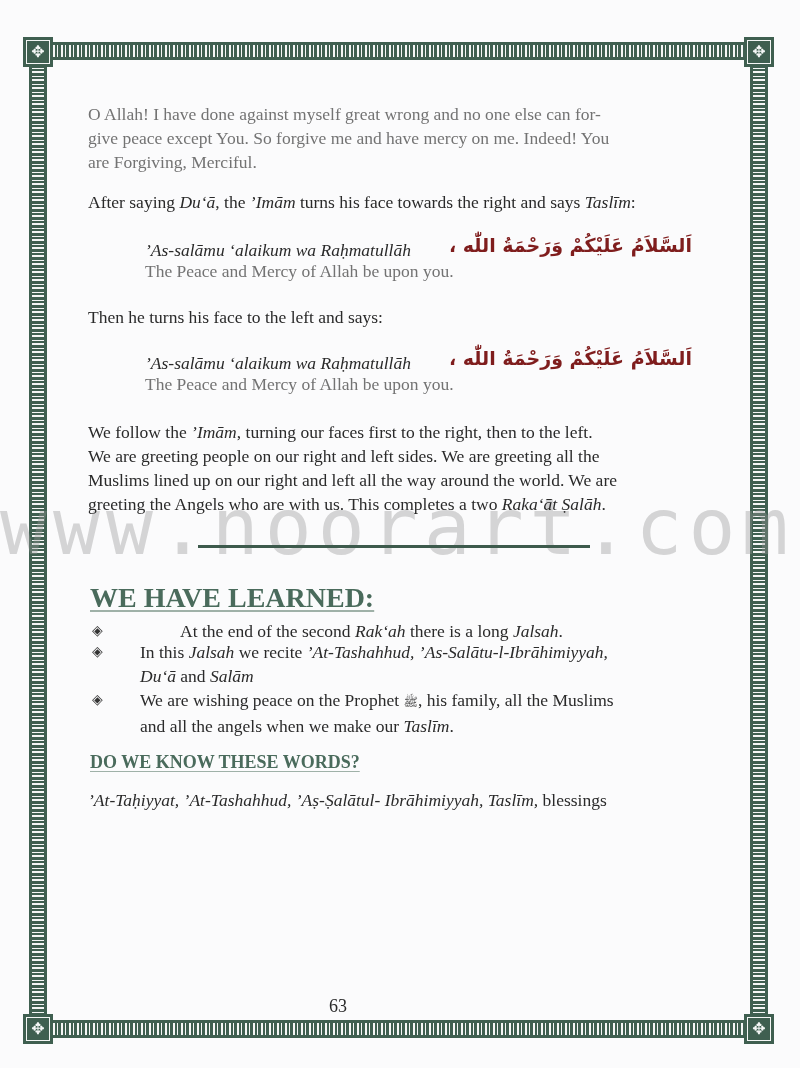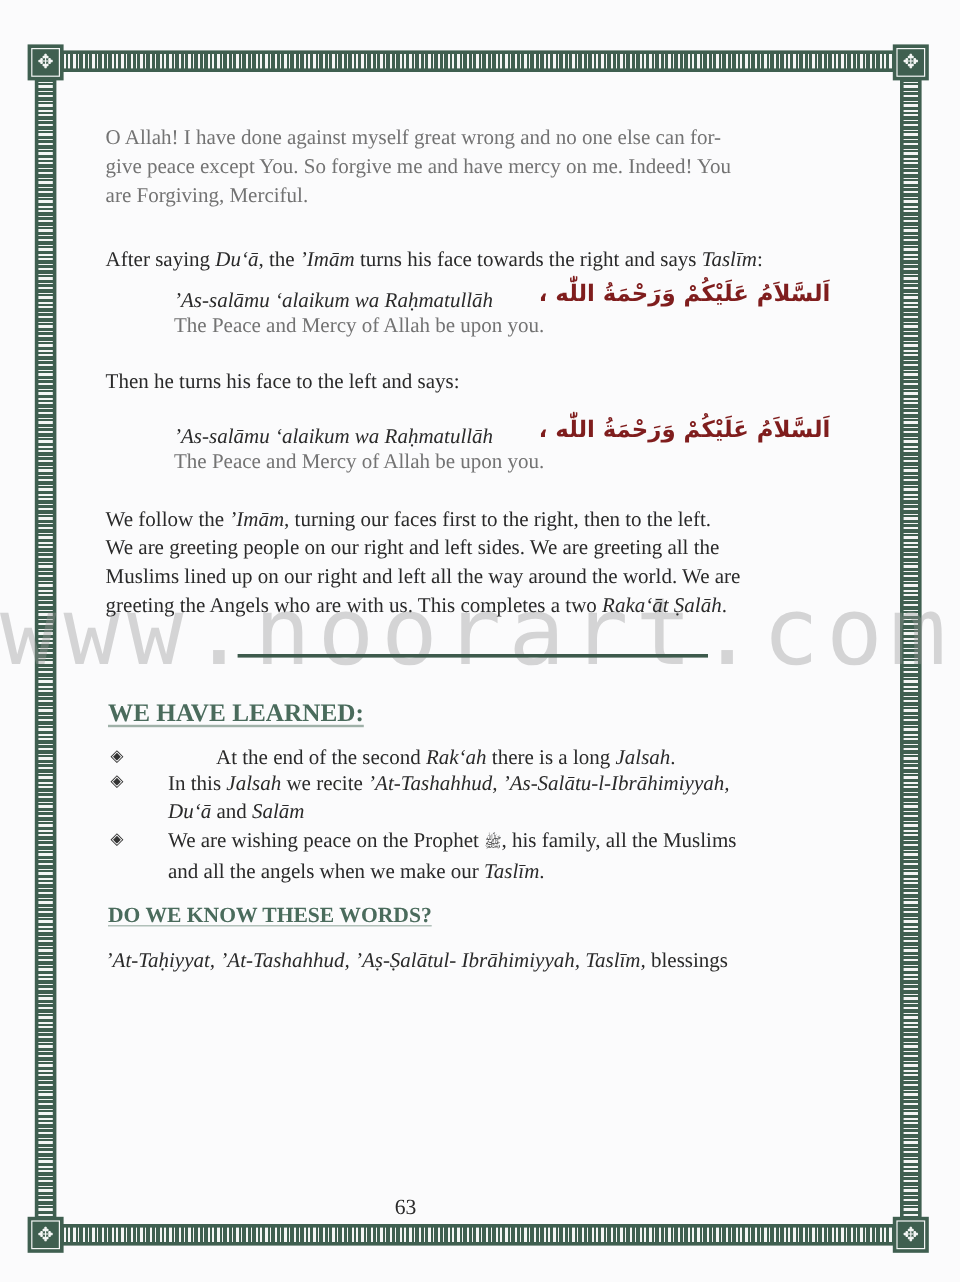--- a/index.html
+++ b/index.html
@@ -53,21 +53,21 @@
   </div>
 
 <div class="watermark">www.noorart.com</div>
 
 <div class="p green" style="top:102px;">
   <div>O Allah! I have done against myself great wrong and no one else can for-</div>
   <div>give peace except You. So forgive me and have mercy on me. Indeed! You</div>
   <div>are Forgiving, Merciful.</div>
 </div>
 
-<div class="p" style="top:204px;text-align:center;">
+<div class="p" style="top:190px;text-align:center;">
   <span>After saying </span><i>Du‘ā</i><span>, the </span><i>’Imām</i><span> turns his face towards the right and says </span><i>Taslīm</i><span>:</span>
 </div>
 
 <div class="indent" style="top:238px;"><i>’As-salāmu ‘alaikum wa Raḥmatullāh</i></div>
 <div class="arabic" style="top:234px;">اَلسَّلاَمُ عَلَيْكُمْ وَرَحْمَةُ اللّٰه ،</div>
 <div class="indent green" style="top:259px;">The Peace and Mercy of Allah be upon you.</div>
 
 <div class="p" style="top:305px;">Then he turns his face to the left and says:</div>
 
 <div class="indent" style="top:351px;"><i>’As-salāmu ‘alaikum wa Raḥmatullāh</i></div>
@@ -76,21 +76,21 @@
 
 <div class="p" style="top:420px;">
   <div><span>We follow the </span><i>’Imām</i><span>, turning our faces first to the right, then to the left.</span></div>
   <div>We are greeting people on our right and left sides. We are greeting all the</div>
   <div>Muslims lined up on our right and left all the way around the world. We are</div>
   <div><span>greeting the Angels who are with us. This completes a two </span><i>Raka‘āt Ṣalāh</i><span>.</span></div>
 </div>
 
 <div class="divider"></div>
 
-<div class="heading" style="top:582px; font-size:21px;">WE HAVE LEARNED:</div>
+<div class="heading" style="top:582px; font-size:28px;">WE HAVE LEARNED:</div>
 
 <div class="bullet" style="top:622px;">◈</div>
 <div class="btext" style="top:619px;margin-left:40px;">
   <span>At the end of the second </span><i>Rak‘ah</i><span> there is a long </span><i>Jalsah</i><span>.</span>
 </div>
 
 <div class="bullet" style="top:643px;">◈</div>
 <div class="btext" style="top:640px;">
   <div><span>In this </span><i>Jalsah</i><span> we recite </span><i>’At-Tashahhud, ’As-Salātu-l-Ibrāhimiyyah,</i></div>
   <div><i>Du‘ā</i><span> and </span><i>Salām</i></div>

